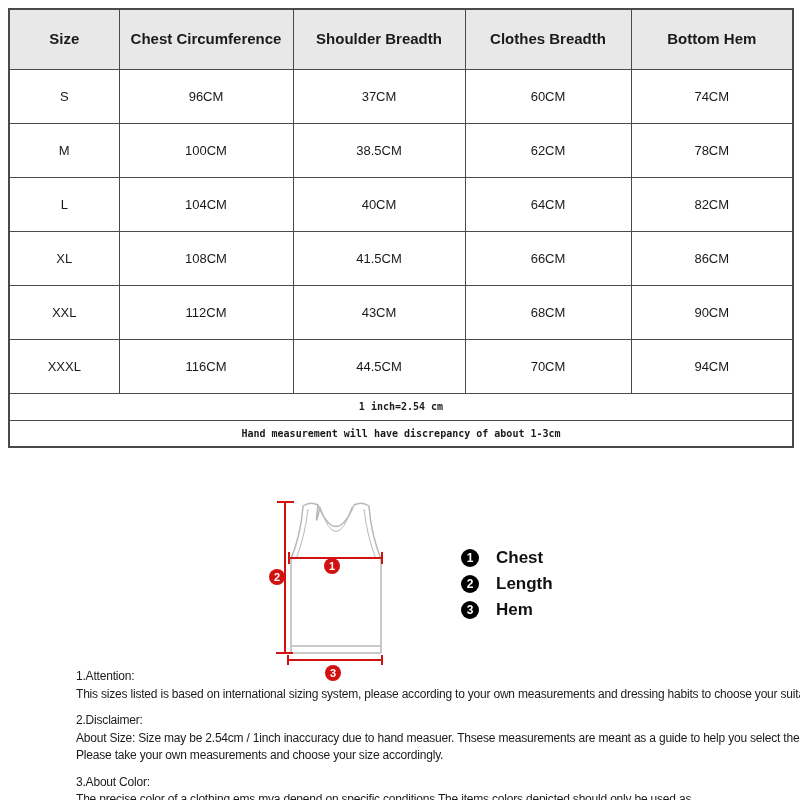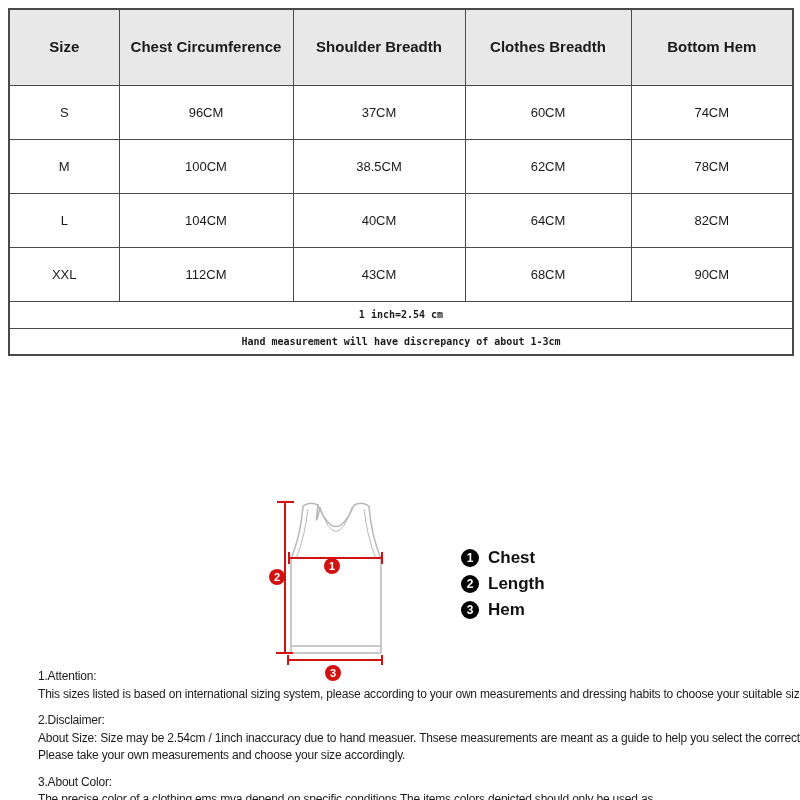--- a/index.html
+++ b/index.html
@@ -5,44 +5,44 @@
   * { margin:0; padding:0; box-sizing:border-box; }
   html,body { width:800px; height:800px; background:#fff; overflow:hidden;
               font-family:"Liberation Sans", sans-serif; position:relative; }
 
   
   .size-table { position:absolute; left:8px; top:8px; width:784px;
                 border-collapse:collapse; table-layout:fixed;
                 border:2px solid #4a4a4a; }
   .size-table th, .size-table td { border:1px solid #4a4a4a; text-align:center;
                 vertical-align:middle; color:#1a1a1a; }
-  .size-table thead tr { height:76px;border-radius:19px; }
+  .size-table thead tr { height:60px;border-radius:19px; }
   .size-table th { background:#e8e8e8; font-size:15px; font-weight:bold;
                    line-height:1.25; padding:0 10px; }
   .size-table tr.data-row { height:54px; }
   .size-table td { font-size:13px; }
   .size-table tr.note-row { height:27px; }
   .size-table tr.note-row td { font-family:"DejaVu Sans Mono", monospace;
                    font-weight:bold; font-size:10px; }
 
   
   .vest-svg { position:absolute; left:250px; top:496px; width:220px; height:196px; }
 
   .legend { position:absolute; left:461px; top:549px; }
   .legend-row { display:flex; align-items:center; margin-bottom:8px; height:18px; }
   .legend-dot { width:18px; height:18px; border-radius:50%; background:#000;
                 color:#fff; font-size:12px; font-weight:bold; display:inline-flex;
                 align-items:center; justify-content:center; margin-right:9px; }
-  .legend-label { font-size:17px; font-weight:bold; color:#111; }
+  .legend-label { font-size:17px; font-weight:bold; color:#111;margin-left:8px; }
 
   
   .notes { position:absolute; left:38px; top:668px; width:760px;
            font-size:12px; line-height:17.5px; color:#1b1b1b;
            letter-spacing:-0.2px; }
-  .notes .section { margin-bottom:9px; }
+  .notes .section { margin-bottom:9px;margin-left:38px; }
   .notes .line { white-space:nowrap; }
 </style>
 </head>
 <body>
 
 <table class="size-table">
   <colgroup>
     <col style="width:110px">
       <col style="width:174px">
       <col style="width:172px">
@@ -74,25 +74,39 @@
       <td>78CM</td>
     </tr>
     <tr class="data-row">
       <td>L</td>
       <td>104CM</td>
       <td>40CM</td>
       <td>64CM</td>
       <td>82CM</td>
     </tr>
     <tr class="data-row">
+      <td>XL</td>
+      <td>108CM</td>
+      <td>41.5CM</td>
+      <td>66CM</td>
+      <td>86CM</td>
+    </tr>
+    <tr class="data-row">
       <td>XXL</td>
       <td>112CM</td>
       <td>43CM</td>
       <td>68CM</td>
       <td>90CM</td>
+    </tr>
+    <tr class="data-row">
+      <td>XXXL</td>
+      <td>116CM</td>
+      <td>44.5CM</td>
+      <td>70CM</td>
+      <td>94CM</td>
     </tr>
     <tr class="note-row">
       <td colspan="5">1 inch=2.54 cm</td>
     </tr>
     <tr class="note-row">
       <td colspan="5">Hand measurement will have discrepancy of about 1-3cm</td>
     </tr>
   </tbody>
 </table>
 

